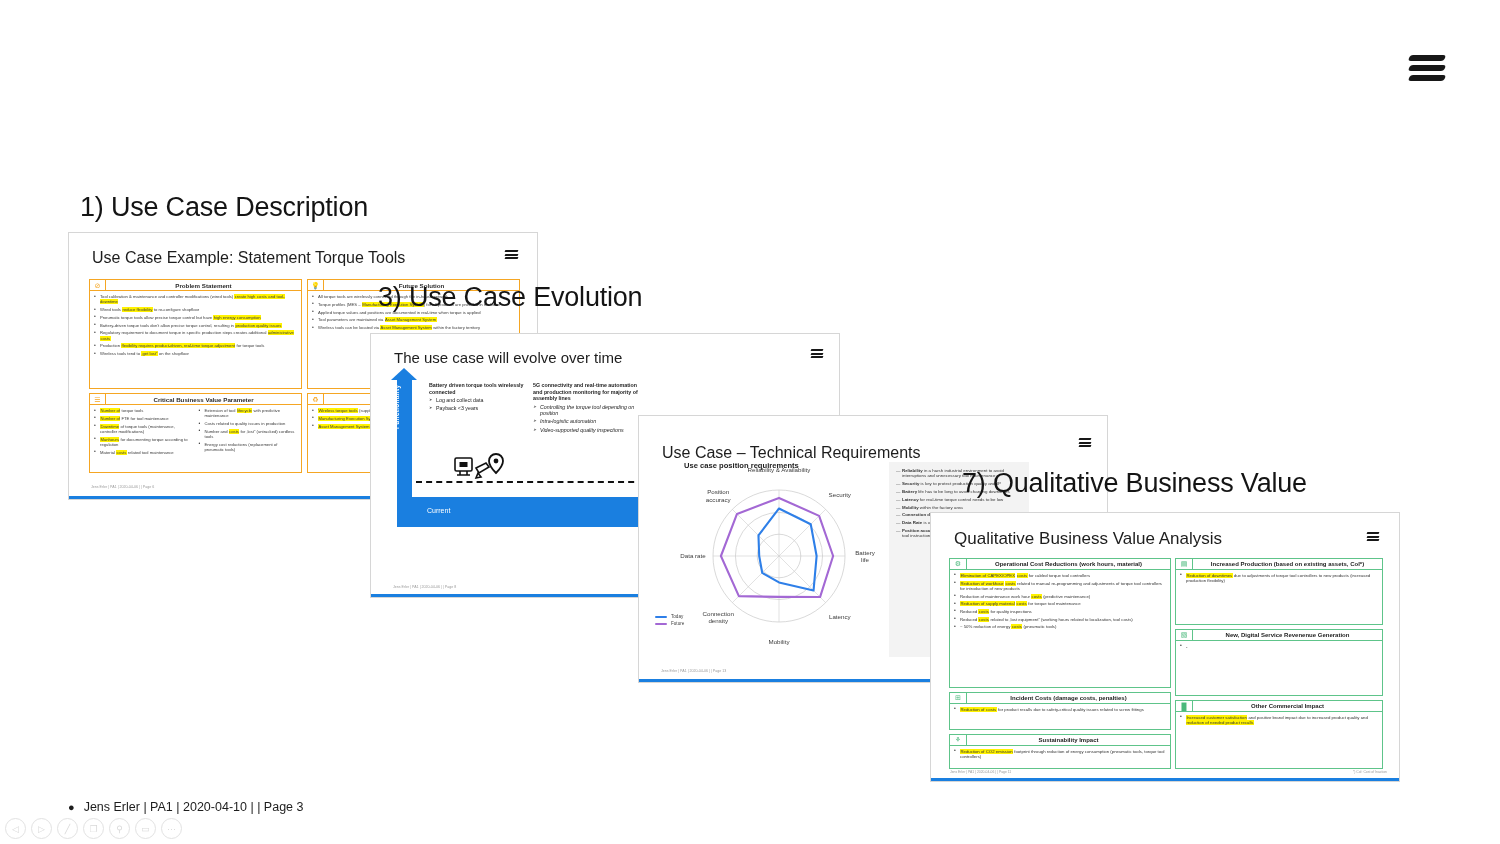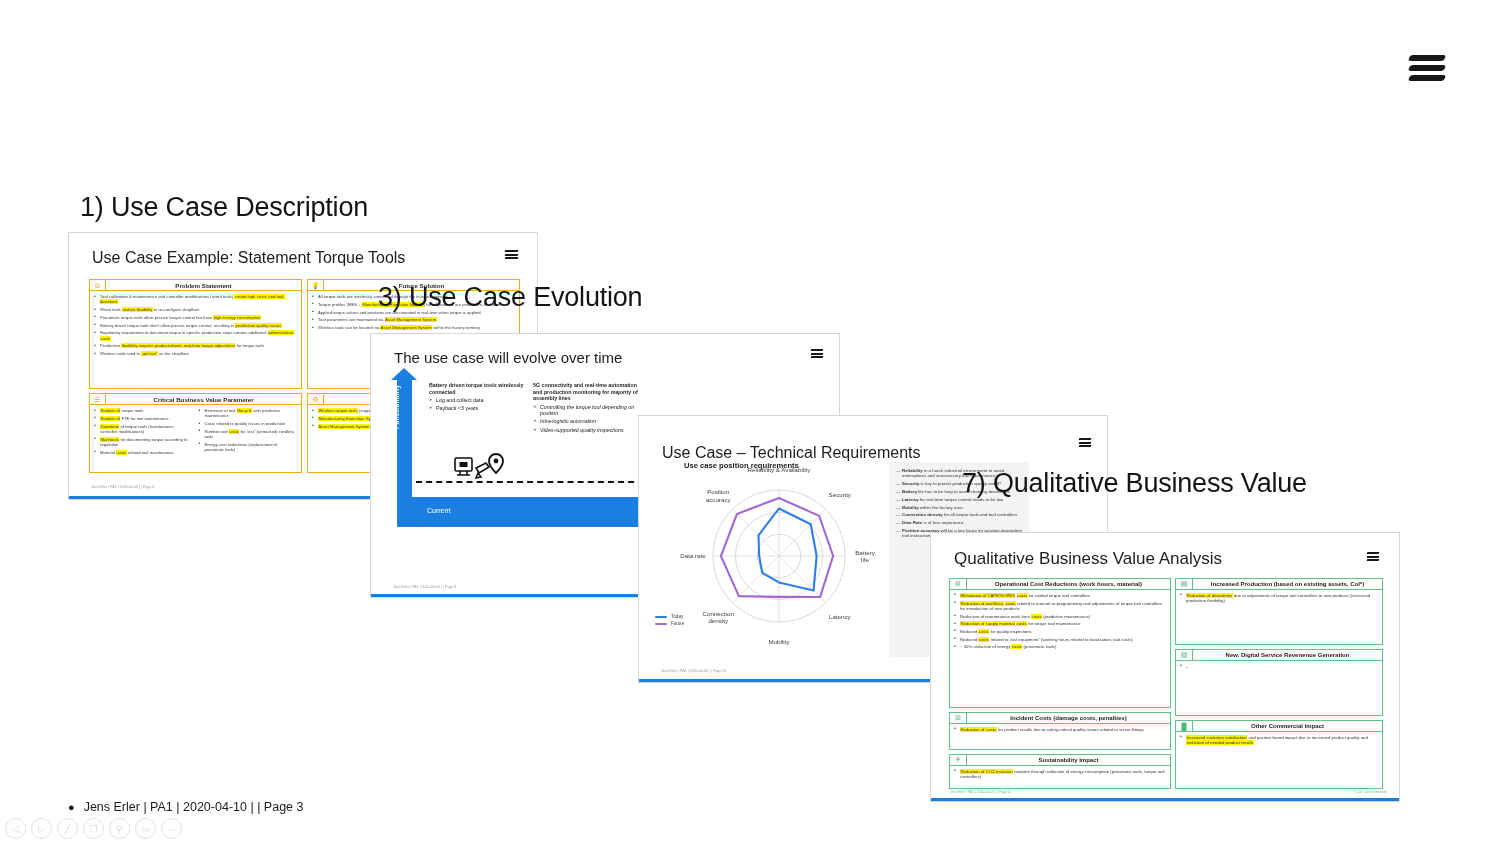--- a/index.html
+++ b/index.html
@@ -71,21 +71,21 @@
   #slide2 .slide-foot { left:22px; bottom:8px; font-size:3.6px; }
 
   
   #slide3 { left:638px; top:415px; width:470px; height:268px; z-index:30; }
   #slide3 .slide-title { left:23px; top:28px; font-size:16px; }
   #slide3 .slide-logo { left:440px; top:22px; width:12px; }
   #slide3 .slide-logo i { height:2px; }
   #slide3 .slide-foot { left:22px; bottom:9px; font-size:3.6px; }
 
   
-  #slide4 { left:930px; top:512px; width:470px; height:270px; z-index:40;margin-top:20px; }
+  #slide4 { left:930px; top:512px; width:470px; height:270px; z-index:40; }
   #slide4 .slide-title { left:23px; top:16px; font-size:17px; }
   #slide4 .slide-logo { right:20px; top:19px; width:12px; }
   #slide4 .slide-logo i { height:2px; }
   #slide4 .slide-foot { left:19px; bottom:7px; font-size:3.4px; }
   #slide4 .slide-foot-right {
      position:absolute; right:12px; bottom:7px; font-size:3.4px; color:#9a9a9a;
   }
 
   
   .qbox {

